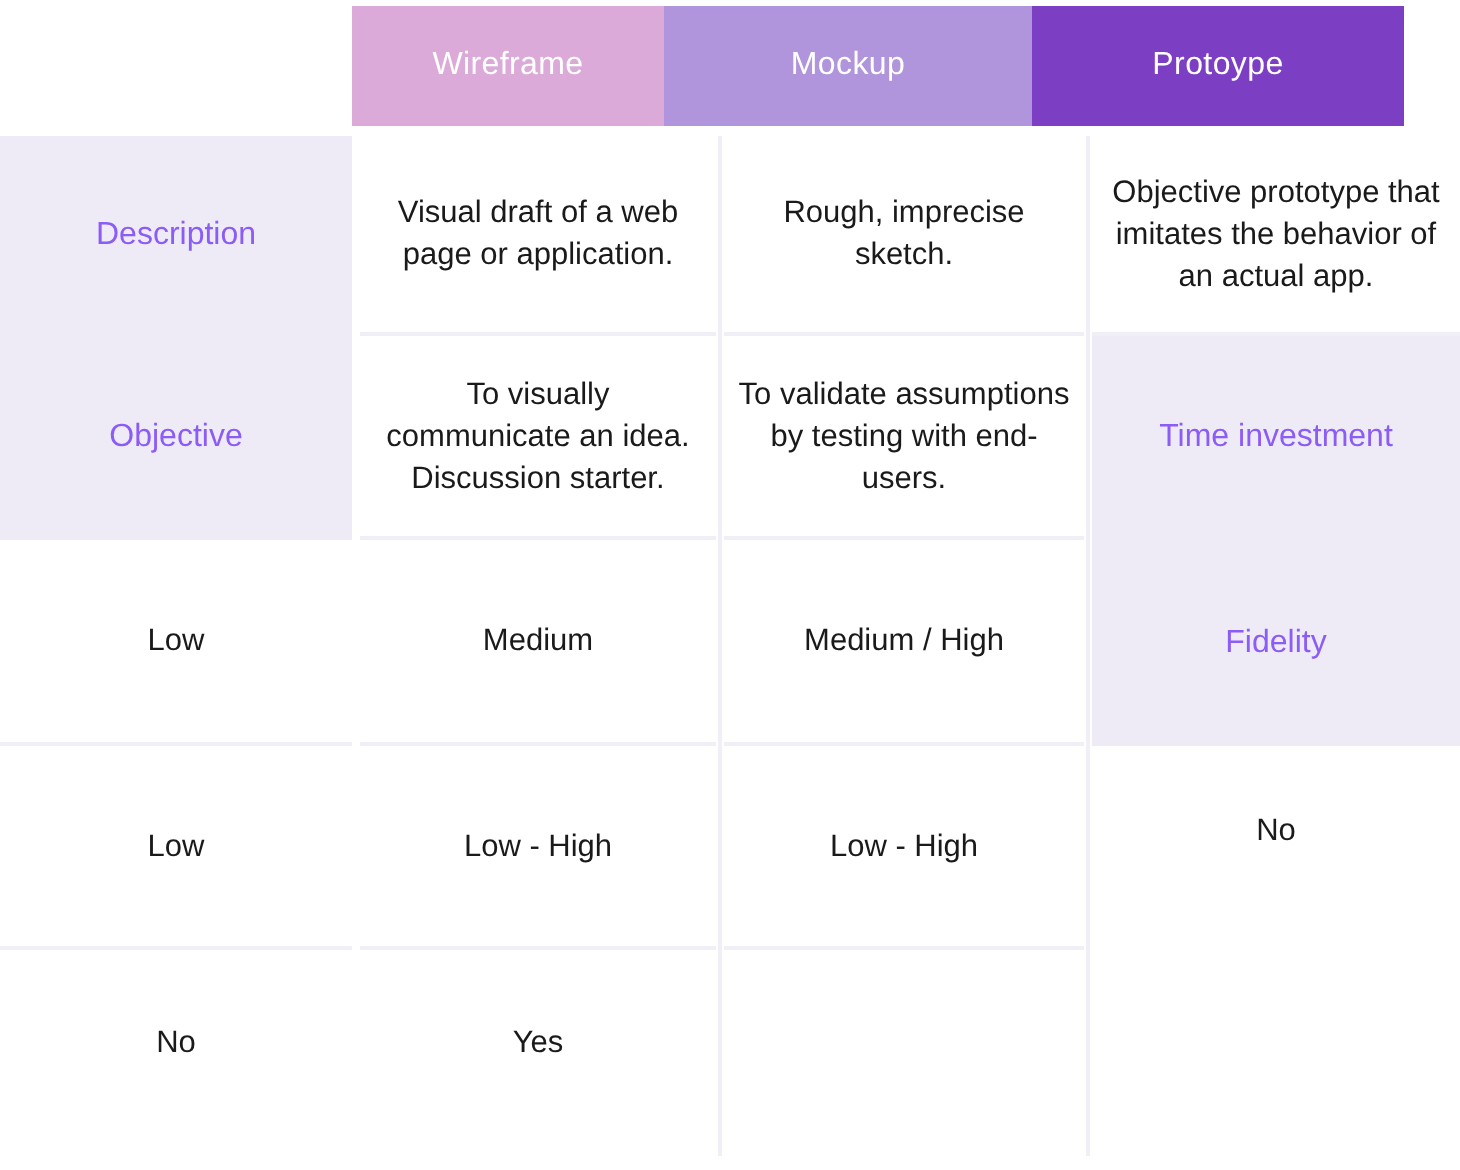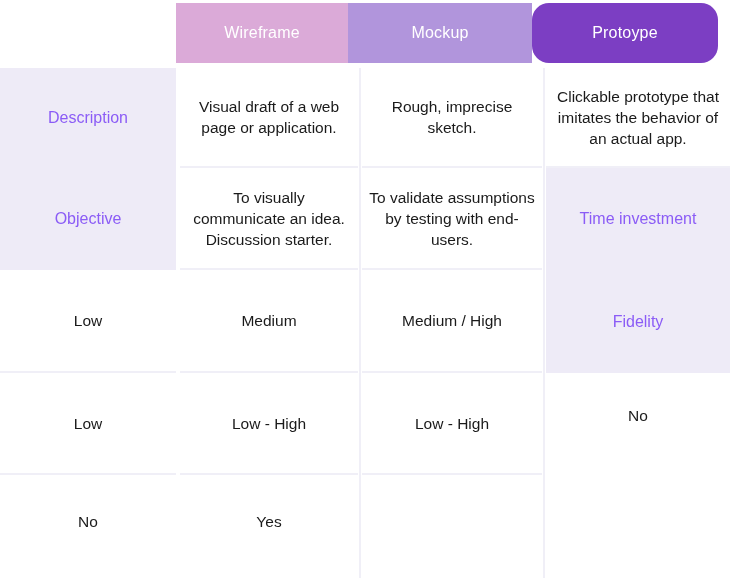--- a/index.html
+++ b/index.html
@@ -21,23 +21,23 @@
   }
   .th {
     display: flex;
     align-items: center;
     justify-content: center;
     color: #ffffff;
     font-size: 16px;
     font-weight: 500;
     letter-spacing: 0.2px;
   }
-  .th0 { width: 172px; }
+  .th0 { width: 156px; }
   .th1 { width: 184px; }
-  .th2 { width: 186px; border-radius: 17px; }
+  .th2 { width: 186px; }
   
   .body {
     margin-top: 5px;
     display: grid;
     grid-template-columns: 176px 178px 180px 184px;
     column-gap: 4px;
     grid-template-rows: 100px 102px 103px 102px 110px;
   }
   .label-cell {
     background: #EEEBF7;
@@ -91,21 +91,21 @@
     <div class="th th2" style="background: rgb(124, 62, 195);">
       <span>Protoype</span>
     </div>
   </div>
 
   <div class="body">
 
     <div class="label-cell">Description</div>
     <div class="cell">Visual draft of a web page or application.</div>
     <div class="cell">Rough, imprecise sketch.</div>
-    <div class="cell">Clickable prototype that imitates the behavior of an actual app.</div>
+    <div class="cell">Objective prototype that imitates the behavior of an actual app.</div>
 
     <div class="label-cell">Objective</div>
     <div class="cell">To visually communicate an idea. Discussion starter.</div>
     <div class="cell">To validate assumptions by testing with end-users.</div>
 
     <div class="label-cell">Time investment</div>
     <div class="cell">Low</div>
     <div class="cell">Medium</div>
     <div class="cell">Medium / High</div>
 

